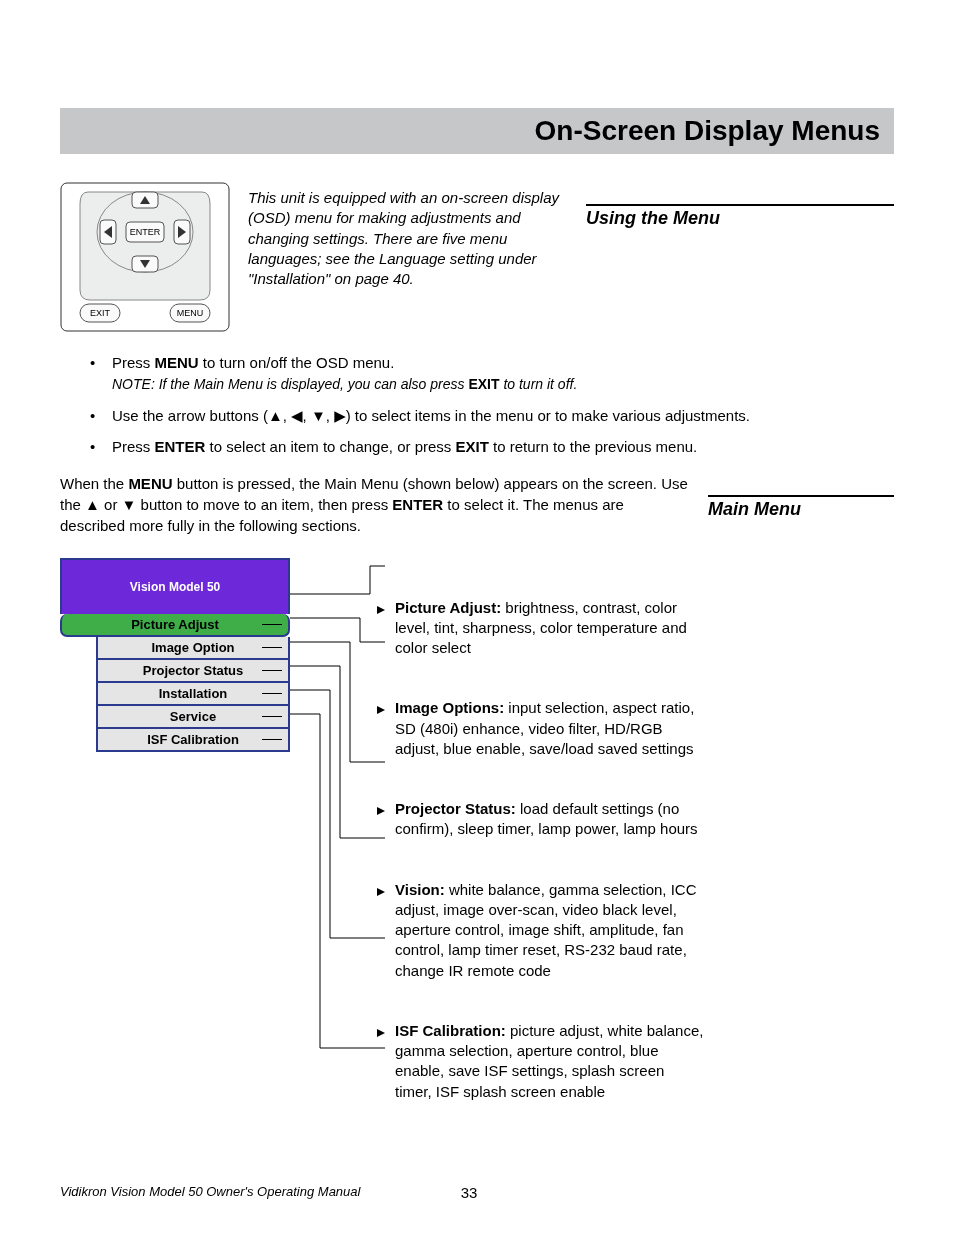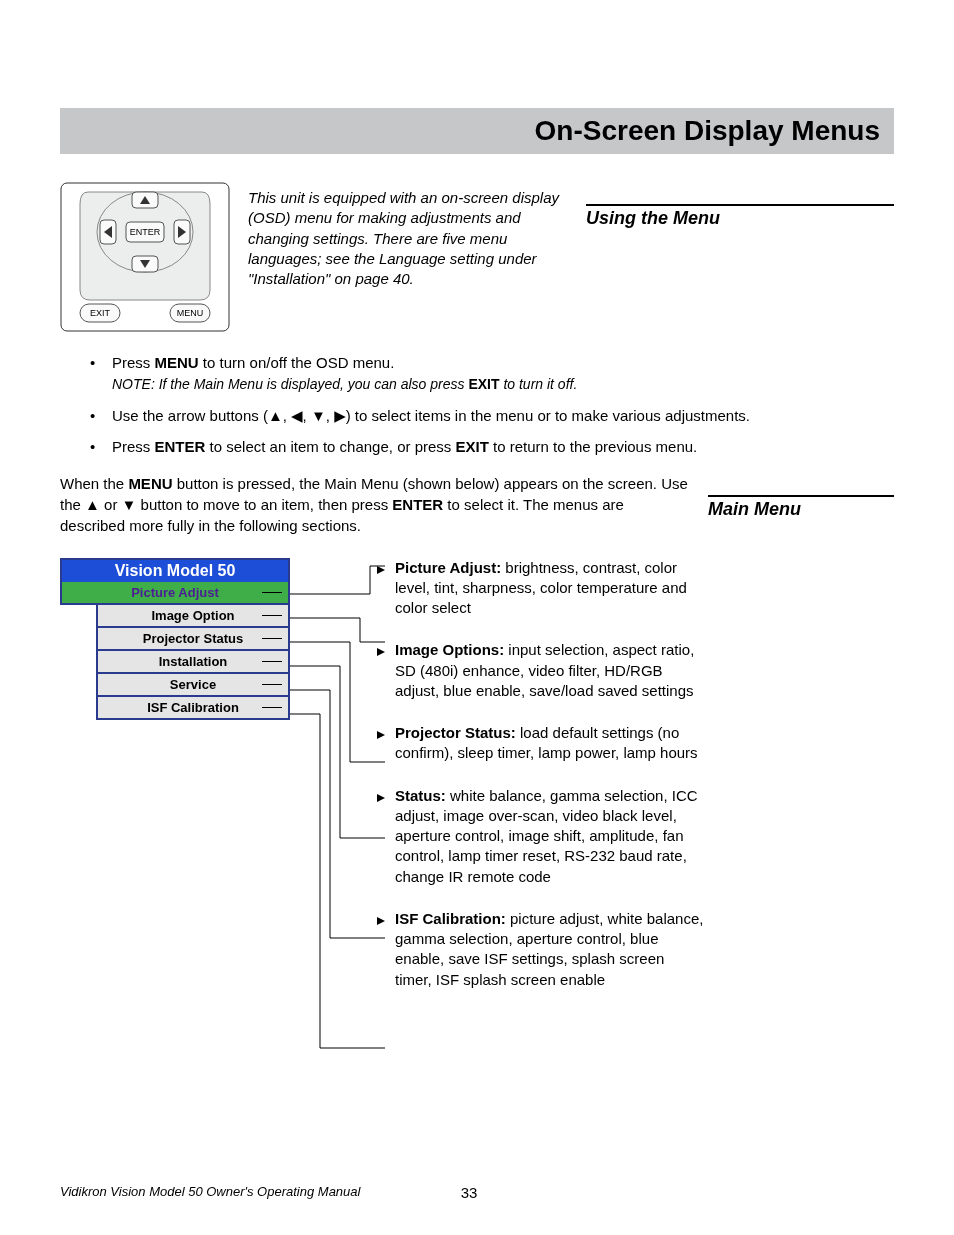--- a/index.html
+++ b/index.html
@@ -95,64 +95,65 @@
   .menu-area {
     position: relative;
     margin-top: 22px;
     display: flex;
   }
   .menu-box {
     width: 230px;
     flex-shrink: 0;
   }
   .menu-header {
-    background: #1d4ed8;
+    background: #6d28d9;
     color: #fff;
     font-weight: 700;
-    font-size: 16px;
+    font-size: 12px;
     text-align: center;
     border: 2px solid #2a3b8f;
     border-bottom: none;
-    padding: 2px 0;
+    padding: 20px 0;
   }
   .menu-item {
     font-weight: 700;
     font-size: 13px;
     text-align: center;
     border-left: 2px solid #2a3b8f;
     border-right: 2px solid #2a3b8f;
     border-bottom: 2px solid #2a3b8f;
     padding: 3px 0;
     position: relative;
   }
   .menu-item .connector {
     position: absolute;
     right: 6px;
     top: 50%;
     height: 1px;
     background: #000;
     width: 20px;
   }
-  .menu-item.first { background: #3fae49; color: #4c1d95; }
+  .menu-item.first { background: #3fae49; color: #000000; border-radius: 7px; }
   .menu-item.other { background: #e5e5e5; color: #000; margin-left: 36px; }
   .connectors-col {
     position: relative;
     width: 95px;
     flex-shrink: 0;
   }
   .desc-col {
     flex: 1;
     padding-left: 10px;
     max-width: 320px;
   }
   .desc-item {
     font-size: 15px;
     line-height: 1.35;
     margin-bottom: 22px;
     position: relative;
+    margin-top: 40px;
   }
   .desc-item::before {
     content: "";
     position: absolute;
     left: -18px;
     top: 8px;
     width: 0; height: 0;
     border-left: 8px solid #000;
     border-top: 4px solid transparent;
     border-bottom: 4px solid transparent;
@@ -262,21 +263,21 @@
         <polyline points="0,108 50,108 50,280 95,280" fill="none" stroke="#000" stroke-width="1"></polyline>
         <polyline points="0,132 40,132 40,380 95,380" fill="none" stroke="#000" stroke-width="1"></polyline>
         <polyline points="0,156 30,156 30,490 95,490" fill="none" stroke="#000" stroke-width="1"></polyline>
       </svg>
     </div>
 
     <div class="desc-col">
       <div class="desc-item"><b>Picture Adjust:</b><span> brightness, contrast, color level, tint, sharpness, color temperature and color select</span></div>
       <div class="desc-item"><b>Image Options:</b><span> input selection, aspect ratio, SD (480i) enhance, video filter, HD/RGB adjust, blue enable, save/load saved settings</span></div>
       <div class="desc-item"><b>Projector Status:</b><span> load default settings (no confirm), sleep timer, lamp power, lamp hours</span></div>
-      <div class="desc-item"><b>Status:</b><span> white balance, gamma selection, ICC adjust, image over-scan, video black level, aperture control, image shift, amplitude, fan control, lamp timer reset, RS-232 baud rate, change IR remote code</span></div>
+      <div class="desc-item"><b>Vision:</b><span> white balance, gamma selection, ICC adjust, image over-scan, video black level, aperture control, image shift, amplitude, fan control, lamp timer reset, RS-232 baud rate, change IR remote code</span></div>
       <div class="desc-item"><b>ISF Calibration:</b><span> picture adjust, white balance, gamma selection, aperture control, blue enable, save ISF settings, splash screen timer, ISF splash screen enable</span></div>
     </div>
   </div>
 
   <div class="footer">
     <span>Vidikron Vision Model 50 Owner's Operating Manual</span>
     <span class="pagenum">33</span>
   </div>
 </div>
 

